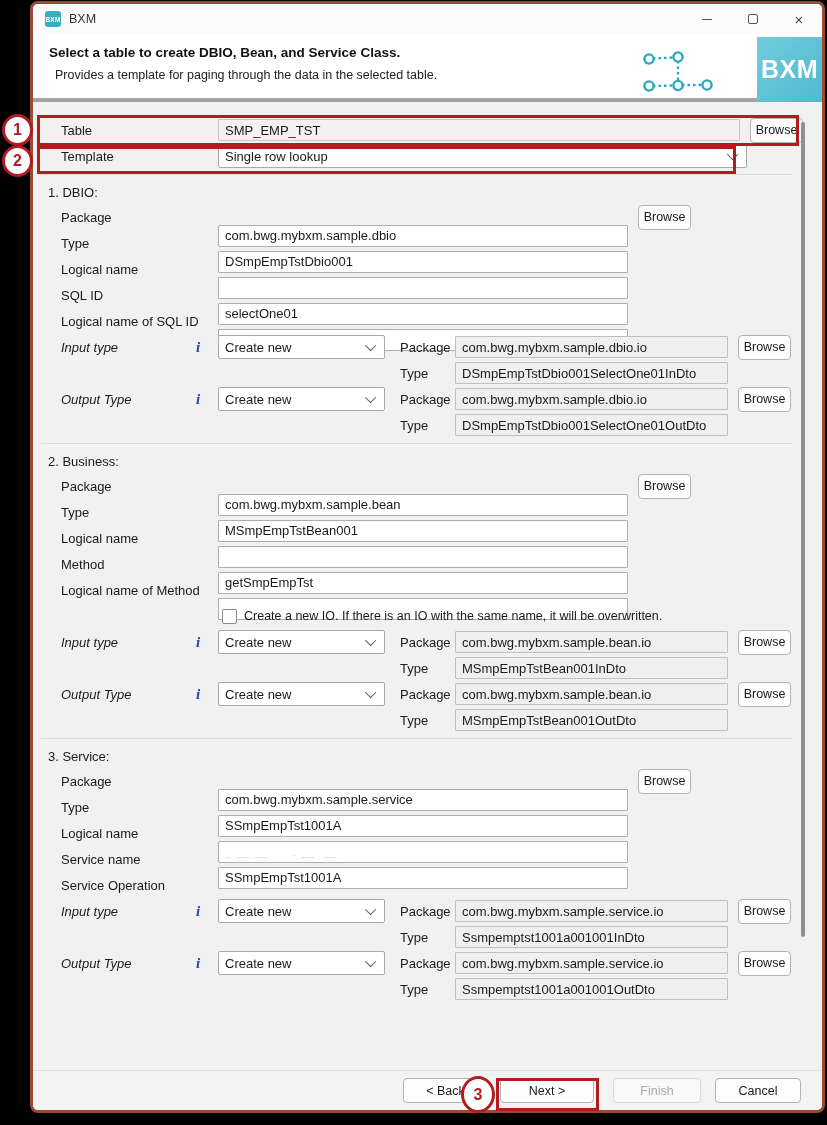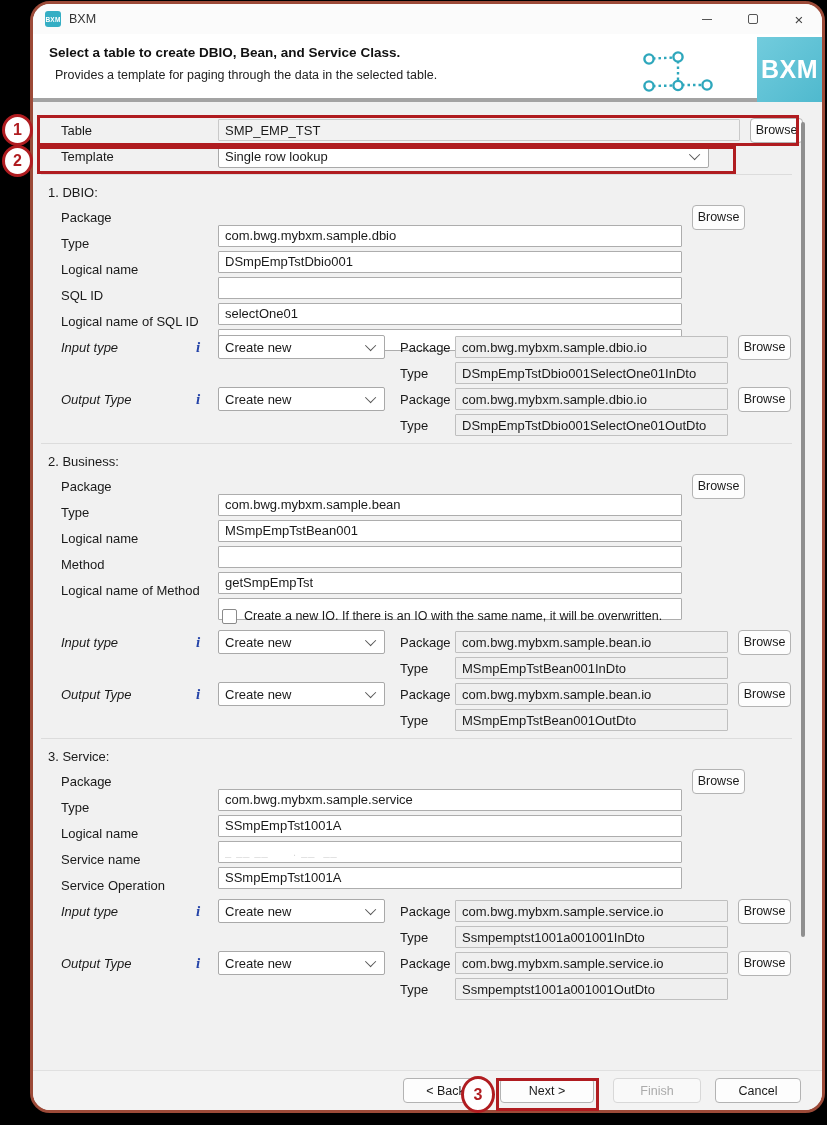--- a/index.html
+++ b/index.html
@@ -1,20 +1,20 @@
 <!DOCTYPE html>
 <html><head>
 <meta charset="utf-8">
 <style>
   * { margin:0; padding:0; box-sizing:border-box; }
   html,body { width:827px; height:1125px; }
   body { background:#000; font-family:"Liberation Sans", sans-serif; position:relative; overflow:hidden; }
 
   .dialog { position:absolute; left:30px; top:1px; width:795px; height:1112px;
-    background:#F1F1F1; border:3px solid #9C4A38; border-radius:20px; overflow:hidden; }
+    background:#F1F1F1; border:3px solid #9C4A38; border-radius:8px; overflow:hidden; }
 
   
   .titlebar { height:30px; background:#FBFBFB; display:flex; align-items:center; padding-left:12px; }
   .app-icon { width:16px; height:16px; background:#35AEC4; border-radius:3px; color:#fff;
     font-size:6.5px; font-weight:bold; display:flex; align-items:center; justify-content:center; letter-spacing:0.2px; }
   .title-text { margin-left:8px; font-size:12.5px; color:#333; }
   .win-controls { margin-left:auto; display:flex; }
   .win-btn { width:46px; height:30px; display:flex; align-items:center; justify-content:center; color:#555; }
   .glyph-min { width:10px; height:1px; background:#555; display:block; }
   .glyph-max { width:10px; height:10px; border:1px solid #555; border-radius:2px; display:block; }
@@ -31,30 +31,30 @@
 
   
   .content { position:absolute; top:96px; left:0; right:0; bottom:40px; padding-top:18px; overflow:hidden; }
   .row { display:flex; align-items:center; height:24px; margin-bottom:2px; padding-left:28px; font-size:13px; color:#1A1A1A; }
   .lbl { width:157px; flex:none; }
   .lbl-io { width:135px; flex:none;font-style:italic; }
   .info { width:22px; flex:none; color:#2443A8; font-family:"Liberation Serif", serif;
     font-weight:bold; font-style:italic; font-size:15px; }
   .inp { height:22px; border:1px solid #ADADAD; background:#fff; font-size:13px; padding:0 6px;
     border-radius:1px; font-family:inherit; color:#1A1A1A; }
-  .inp.main { width:464px;margin-top:37px; }
+  .inp.main { width:410px;margin-top:37px; }
   .inp.tablev { width:522px; background:#F2F2F2; border-color:#C9C9C9; }
   .inp.ro { background:#EFEFEF; border-color:#BFBFBF; }
   .inp.io { width:273px; }
   .inp.ghost { color:#D8D8D8; letter-spacing:1px; font-size:11px; }
   .btn-browse { width:53px; height:25px; margin-left:10px; background:#FDFDFD; border:1px solid #B3B3B3;
     border-radius:4px; font-size:12.5px; color:#1A1A1A; font-family:inherit; }
   .dropdown { width:167px; height:24px; border:1px solid #A9A9A9; background:#fff; border-radius:2px;
     display:flex; align-items:center; justify-content:space-between; padding:0 8px 0 6px; font-size:13px; }
-  .dropdown.wide { width:491px; }
+  .dropdown.wide { width:529px; }
   .chev { width:8px; height:8px; border-left:1.5px solid #555; border-bottom:1.5px solid #555;
     transform:rotate(-45deg) translateY(-2px); flex:none; }
   .sub-lbl { width:55px; margin-left:15px; flex:none; }
   .io-sub { padding-left:367px; }
   .section-title { font-size:13px; color:#1A1A1A; height:22px; display:flex; align-items:center;
     padding-left:15px; margin:1px 0 2px; }
   .divider { height:1px; background:#DCDCDC; margin:6px 30px 6px 8px; }
   .check-row { padding-left:189px; font-size:12.5px; }
   .checkbox { width:15px; height:15px; border:1px solid #8A8A8A; background:#fff; border-radius:2px;
     margin-right:7px; flex:none; }

